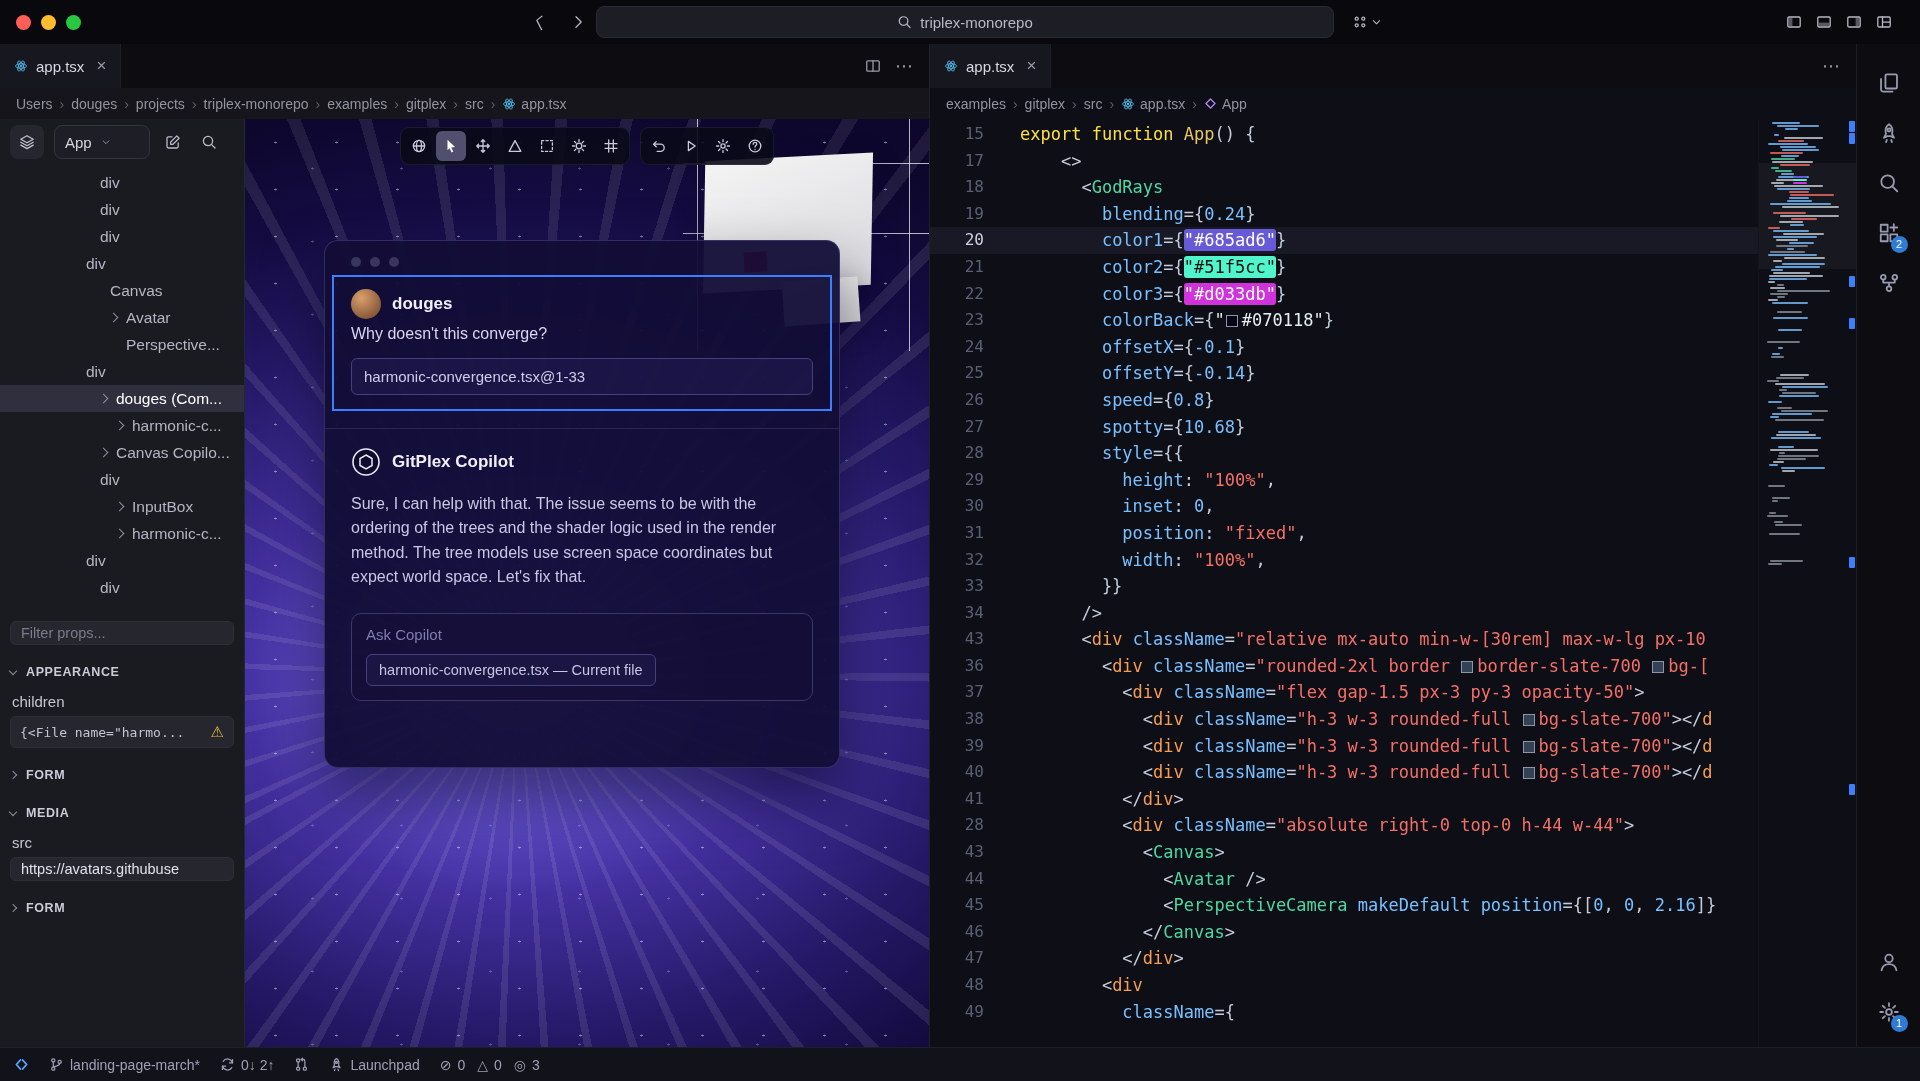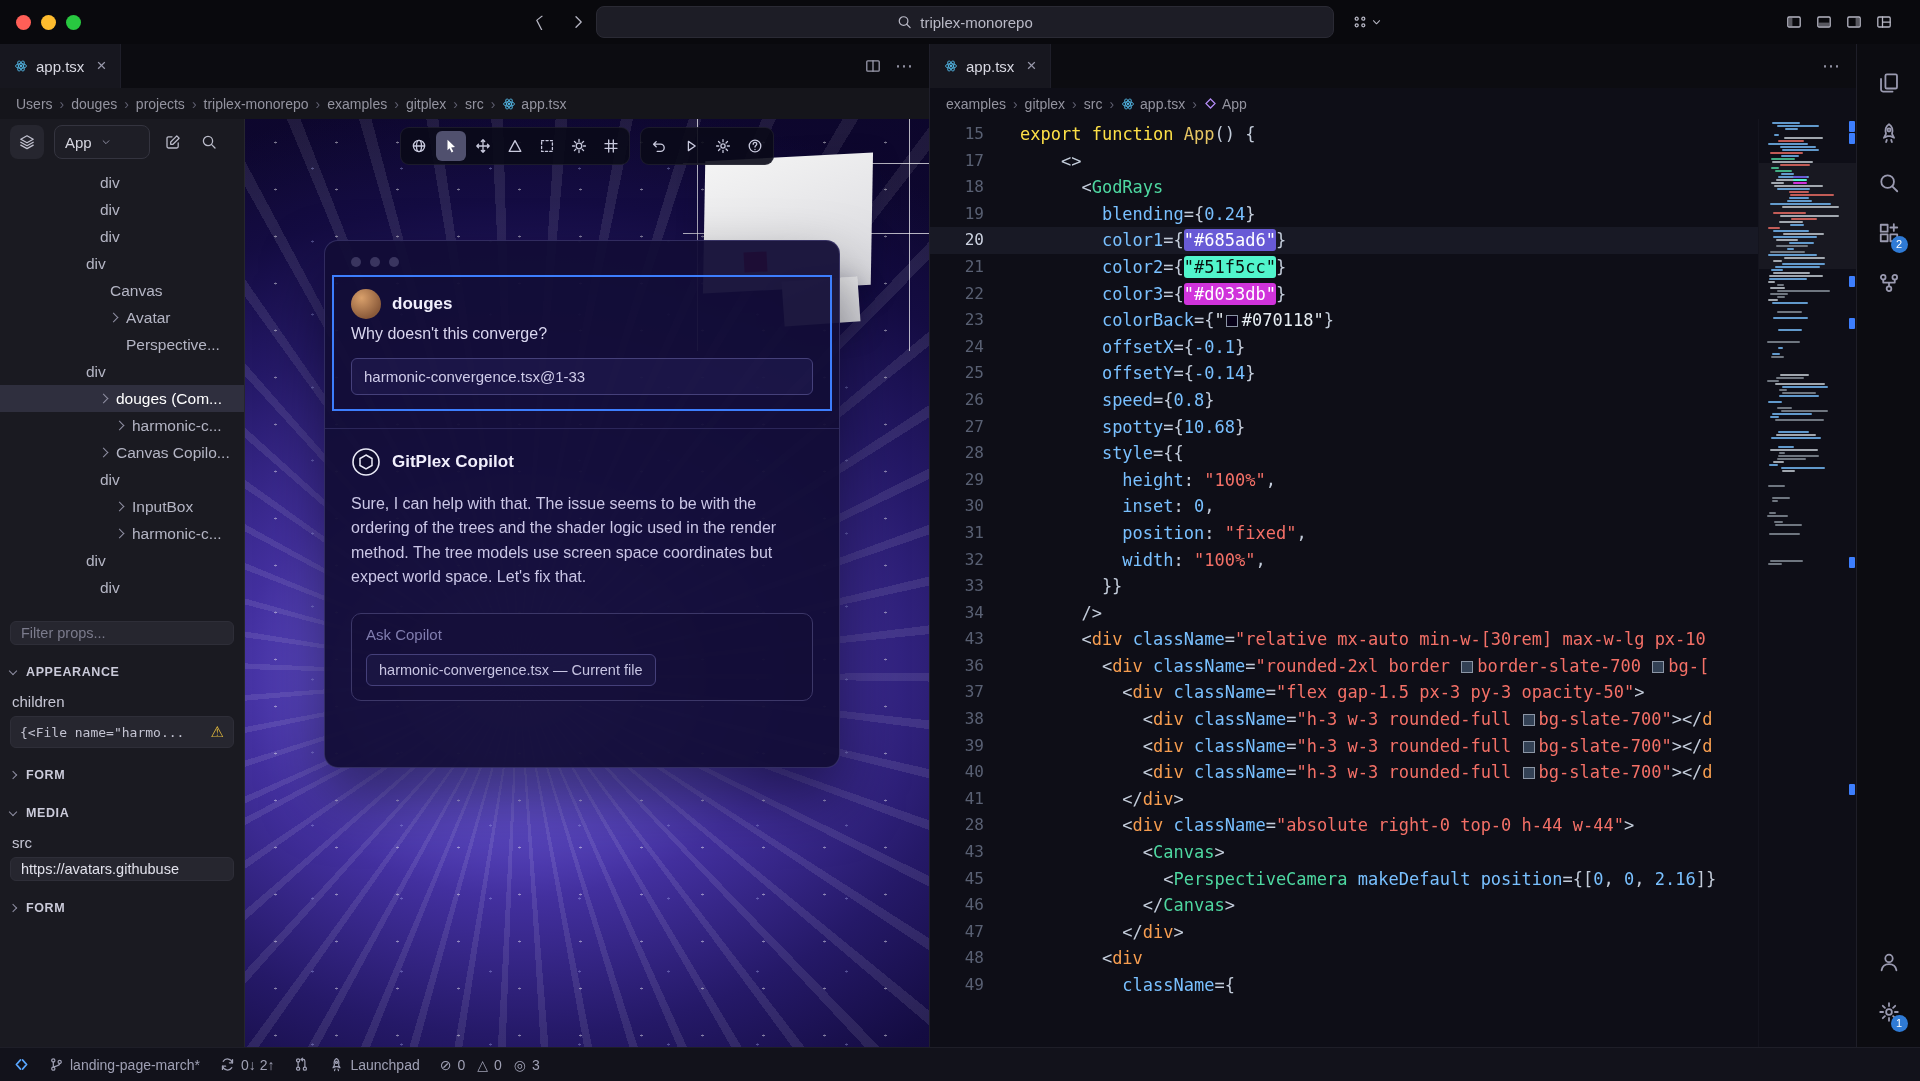--- a/index.html
+++ b/index.html
@@ -556,20 +556,21 @@
             <div class="cl"><span class="ln">34</span><span class="lc"><span class="tok t-pl">      /&gt;</span></span></div>
             <div class="cl"><span class="ln">43</span><span class="lc"><span class="tok t-pl">      &lt;</span><span class="tok t-to">div</span><span class="tok t-pl"> </span><span class="tok t-at">className</span><span class="tok t-pl">=</span><span class="tok t-st">"relative mx-auto min-w-[30rem] max-w-lg px-10</span></span></div>
             <div class="cl"><span class="ln">36</span><span class="lc"><span class="tok t-pl">        &lt;</span><span class="tok t-to">div</span><span class="tok t-pl"> </span><span class="tok t-at">className</span><span class="tok t-pl">=</span><span class="tok t-st">"rounded-2xl border </span><span class="cbox" style="background: rgb(51, 65, 85);"></span><span class="tok t-st">border-slate-700 </span><span class="cbox" style="background: rgb(51, 65, 85);"></span><span class="tok t-st">bg-[</span></span></div>
             <div class="cl"><span class="ln">37</span><span class="lc"><span class="tok t-pl">          &lt;</span><span class="tok t-to">div</span><span class="tok t-pl"> </span><span class="tok t-at">className</span><span class="tok t-pl">=</span><span class="tok t-st">"flex gap-1.5 px-3 py-3 opacity-50"</span><span class="tok t-pl">&gt;</span></span></div>
             <div class="cl"><span class="ln">38</span><span class="lc"><span class="tok t-pl">            &lt;</span><span class="tok t-to">div</span><span class="tok t-pl"> </span><span class="tok t-at">className</span><span class="tok t-pl">=</span><span class="tok t-st">"h-3 w-3 rounded-full </span><span class="cbox" style="background: rgb(51, 65, 85);"></span><span class="tok t-st">bg-slate-700"</span><span class="tok t-pl">&gt;&lt;/</span><span class="tok t-to">d</span></span></div>
             <div class="cl"><span class="ln">39</span><span class="lc"><span class="tok t-pl">            &lt;</span><span class="tok t-to">div</span><span class="tok t-pl"> </span><span class="tok t-at">className</span><span class="tok t-pl">=</span><span class="tok t-st">"h-3 w-3 rounded-full </span><span class="cbox" style="background: rgb(51, 65, 85);"></span><span class="tok t-st">bg-slate-700"</span><span class="tok t-pl">&gt;&lt;/</span><span class="tok t-to">d</span></span></div>
             <div class="cl"><span class="ln">40</span><span class="lc"><span class="tok t-pl">            &lt;</span><span class="tok t-to">div</span><span class="tok t-pl"> </span><span class="tok t-at">className</span><span class="tok t-pl">=</span><span class="tok t-st">"h-3 w-3 rounded-full </span><span class="cbox" style="background: rgb(51, 65, 85);"></span><span class="tok t-st">bg-slate-700"</span><span class="tok t-pl">&gt;&lt;/</span><span class="tok t-to">d</span></span></div>
             <div class="cl"><span class="ln">41</span><span class="lc"><span class="tok t-pl">          &lt;/</span><span class="tok t-to">div</span><span class="tok t-pl">&gt;</span></span></div>
             <div class="cl"><span class="ln">28</span><span class="lc"><span class="tok t-pl">          &lt;</span><span class="tok t-to">div</span><span class="tok t-pl"> </span><span class="tok t-at">className</span><span class="tok t-pl">=</span><span class="tok t-st">"absolute right-0 top-0 h-44 w-44"</span><span class="tok t-pl">&gt;</span></span></div>
             <div class="cl"><span class="ln">43</span><span class="lc"><span class="tok t-pl">            &lt;</span><span class="tok t-tc">Canvas</span><span class="tok t-pl">&gt;</span></span></div>
+            <div class="cl"><span class="ln">44</span><span class="lc"><span class="tok t-pl">              &lt;</span><span class="tok t-tc">Avatar</span><span class="tok t-pl"> /&gt;</span></span></div>
             <div class="cl"><span class="ln">45</span><span class="lc"><span class="tok t-pl">              &lt;</span><span class="tok t-tc">PerspectiveCamera</span><span class="tok t-pl"> </span><span class="tok t-at">makeDefault</span><span class="tok t-pl"> </span><span class="tok t-at">position</span><span class="tok t-pl">={[</span><span class="tok t-nm">0</span><span class="tok t-pl">, </span><span class="tok t-nm">0</span><span class="tok t-pl">, </span><span class="tok t-nm">2.16</span><span class="tok t-pl">]}</span></span></div>
             <div class="cl"><span class="ln">46</span><span class="lc"><span class="tok t-pl">            &lt;/</span><span class="tok t-tc">Canvas</span><span class="tok t-pl">&gt;</span></span></div>
             <div class="cl"><span class="ln">47</span><span class="lc"><span class="tok t-pl">          &lt;/</span><span class="tok t-to">div</span><span class="tok t-pl">&gt;</span></span></div>
             <div class="cl"><span class="ln">48</span><span class="lc"><span class="tok t-pl">        &lt;</span><span class="tok t-to">div</span></span></div>
             <div class="cl"><span class="ln">49</span><span class="lc"><span class="tok t-pl">          </span><span class="tok t-at">className</span><span class="tok t-pl">={</span></span></div>
           </div>
         <div class="minimap">
           <div class="mmview"></div>
         <div class="mmbar" style="top: 3px; left: 13.3868px; width: 27.8608px; background: rgb(121, 192, 255);"></div>
             <div class="mmbar" style="top: 6px; left: 17.5257px; width: 42.2753px; background: rgb(121, 192, 255);"></div>

